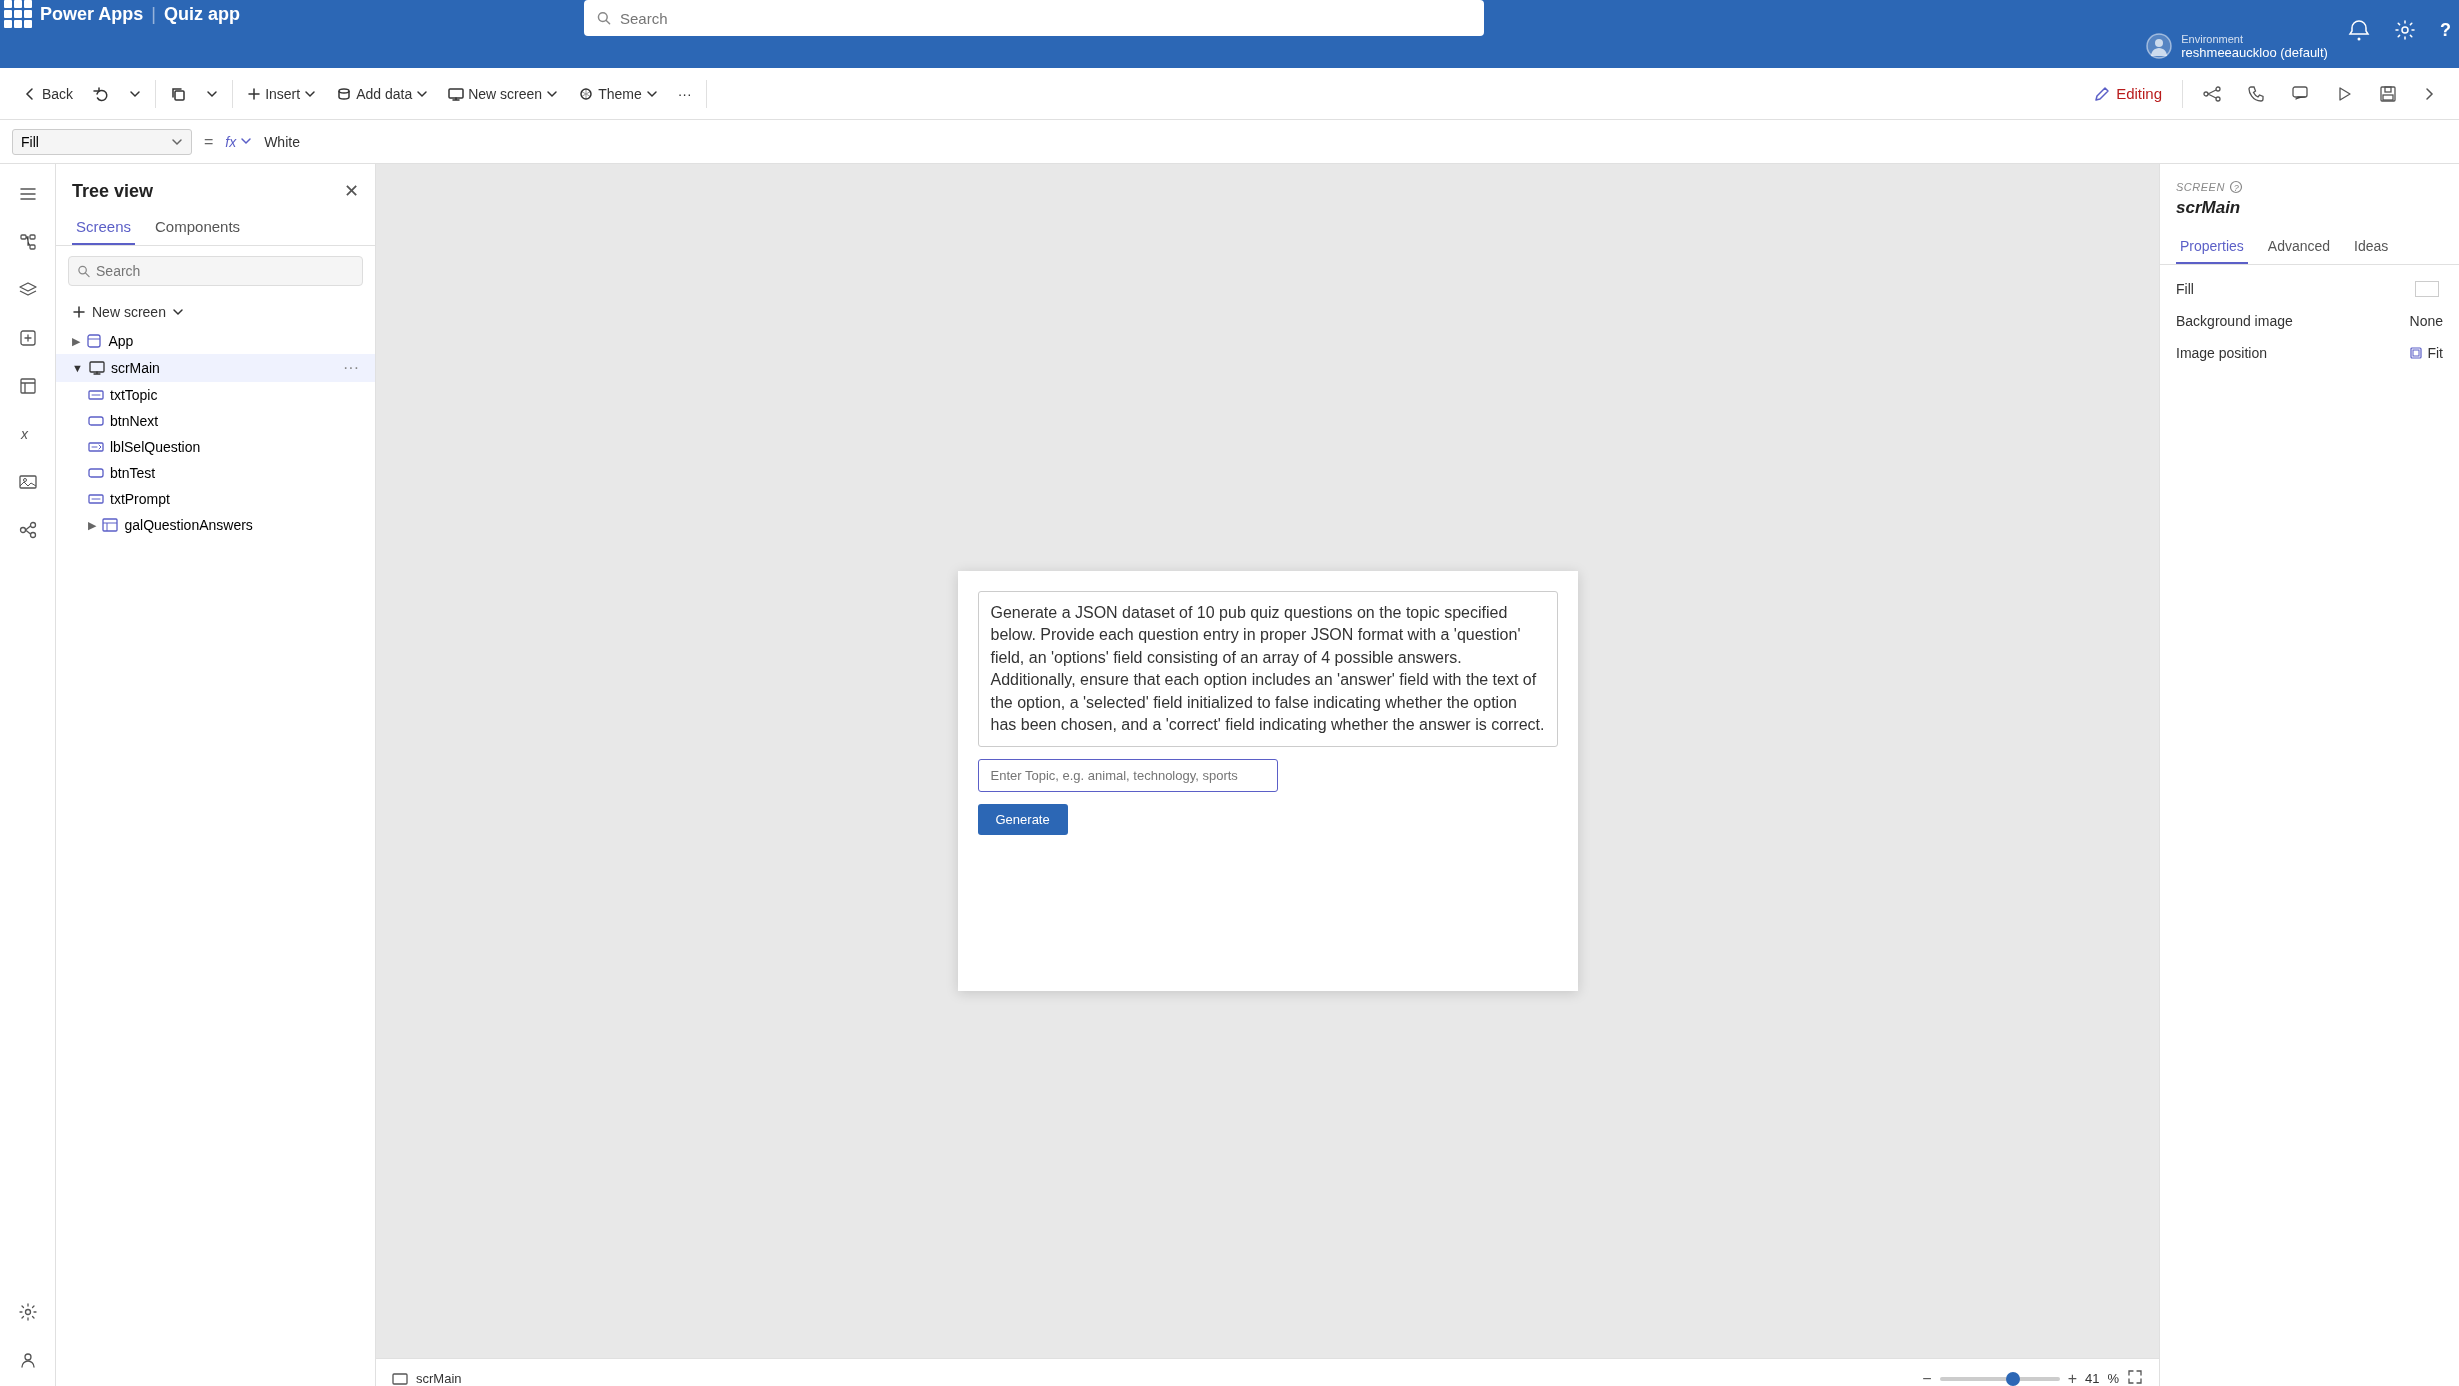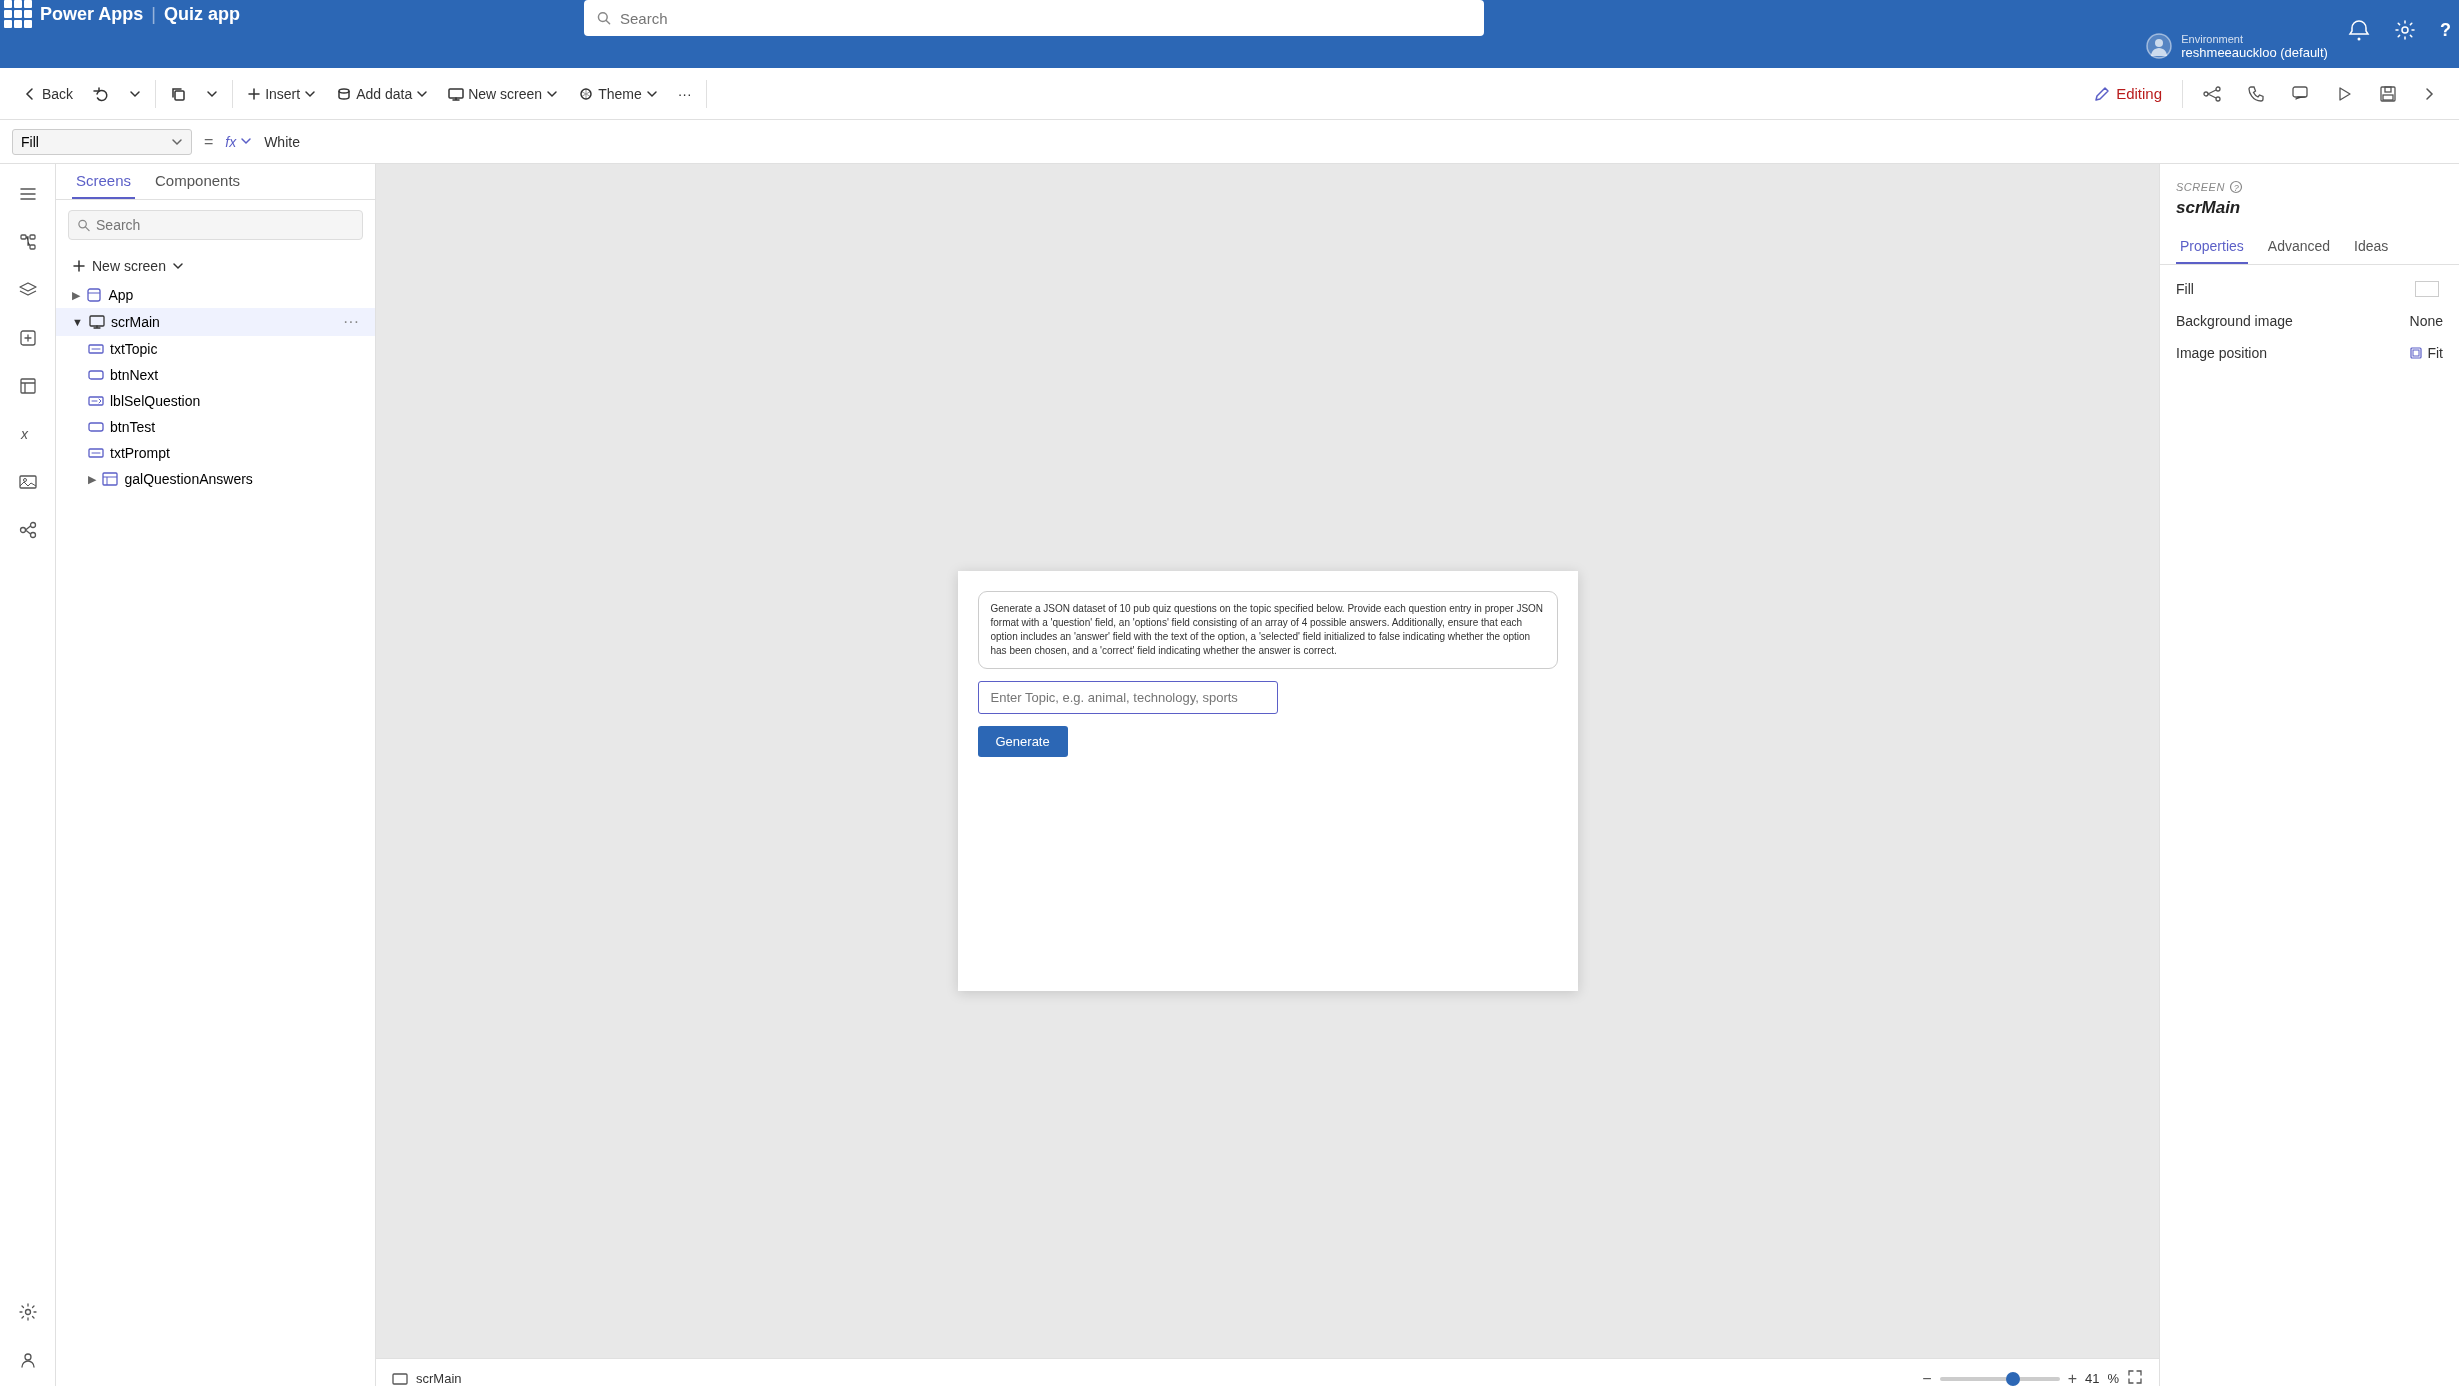--- a/index.html
+++ b/index.html
@@ -303,23 +303,23 @@
       height: 420px;
       box-shadow: 0 2px 12px rgba(0,0,0,0.15);
       position: relative;
       display: flex;
       flex-direction: column;
       gap: 12px;
       padding: 20px;
     }
     .canvas-prompt-box {
       border: 1px solid #ccc;
-      border-radius: 9px;
+      border-radius: 3px;
       padding: 10px 12px;
-      font-size: 10px;
+      font-size: 16px;
       color: #333;
       line-height: 1.4;
       background: white;
     }
     .canvas-topic-input {
       border: 1.5px solid #5b5fc7;
       border-radius: 3px;
       padding: 8px 12px;
       font-size: 13px;
       color: #aaa;
@@ -741,20 +741,24 @@
       <button class="icon-sidebar-btn">
         <svg width="18" height="18" viewBox="0 0 18 18">
           <circle cx="9" cy="6" r="3" stroke="#555" stroke-width="1.3" fill="none"></circle>
           <path d="M3 16c0-3.3 2.7-6 6-6s6 2.7 6 6" stroke="#555" stroke-width="1.3" fill="none" stroke-linecap="round"></path>
         </svg>
       </button>
     </div>
   </div>
 
   <div class="tree-panel">
+    <div class="tree-header">
+      <span class="tree-title">Tree view</span>
+      <button class="tree-close-btn">✕</button>
+    </div>
     <div class="tree-tabs">
       <div class="tree-tab active">Screens</div>
       <div class="tree-tab">Components</div>
     </div>
     <div class="tree-search">
       <svg width="14" height="14" viewBox="0 0 14 14">
         <circle cx="6" cy="6" r="4" stroke="#888" stroke-width="1.3" fill="none"></circle>
         <line x1="9" y1="9" x2="13" y2="13" stroke="#888" stroke-width="1.3" stroke-linecap="round"></line>
       </svg>
       <input type="text" placeholder="Search" style="">

